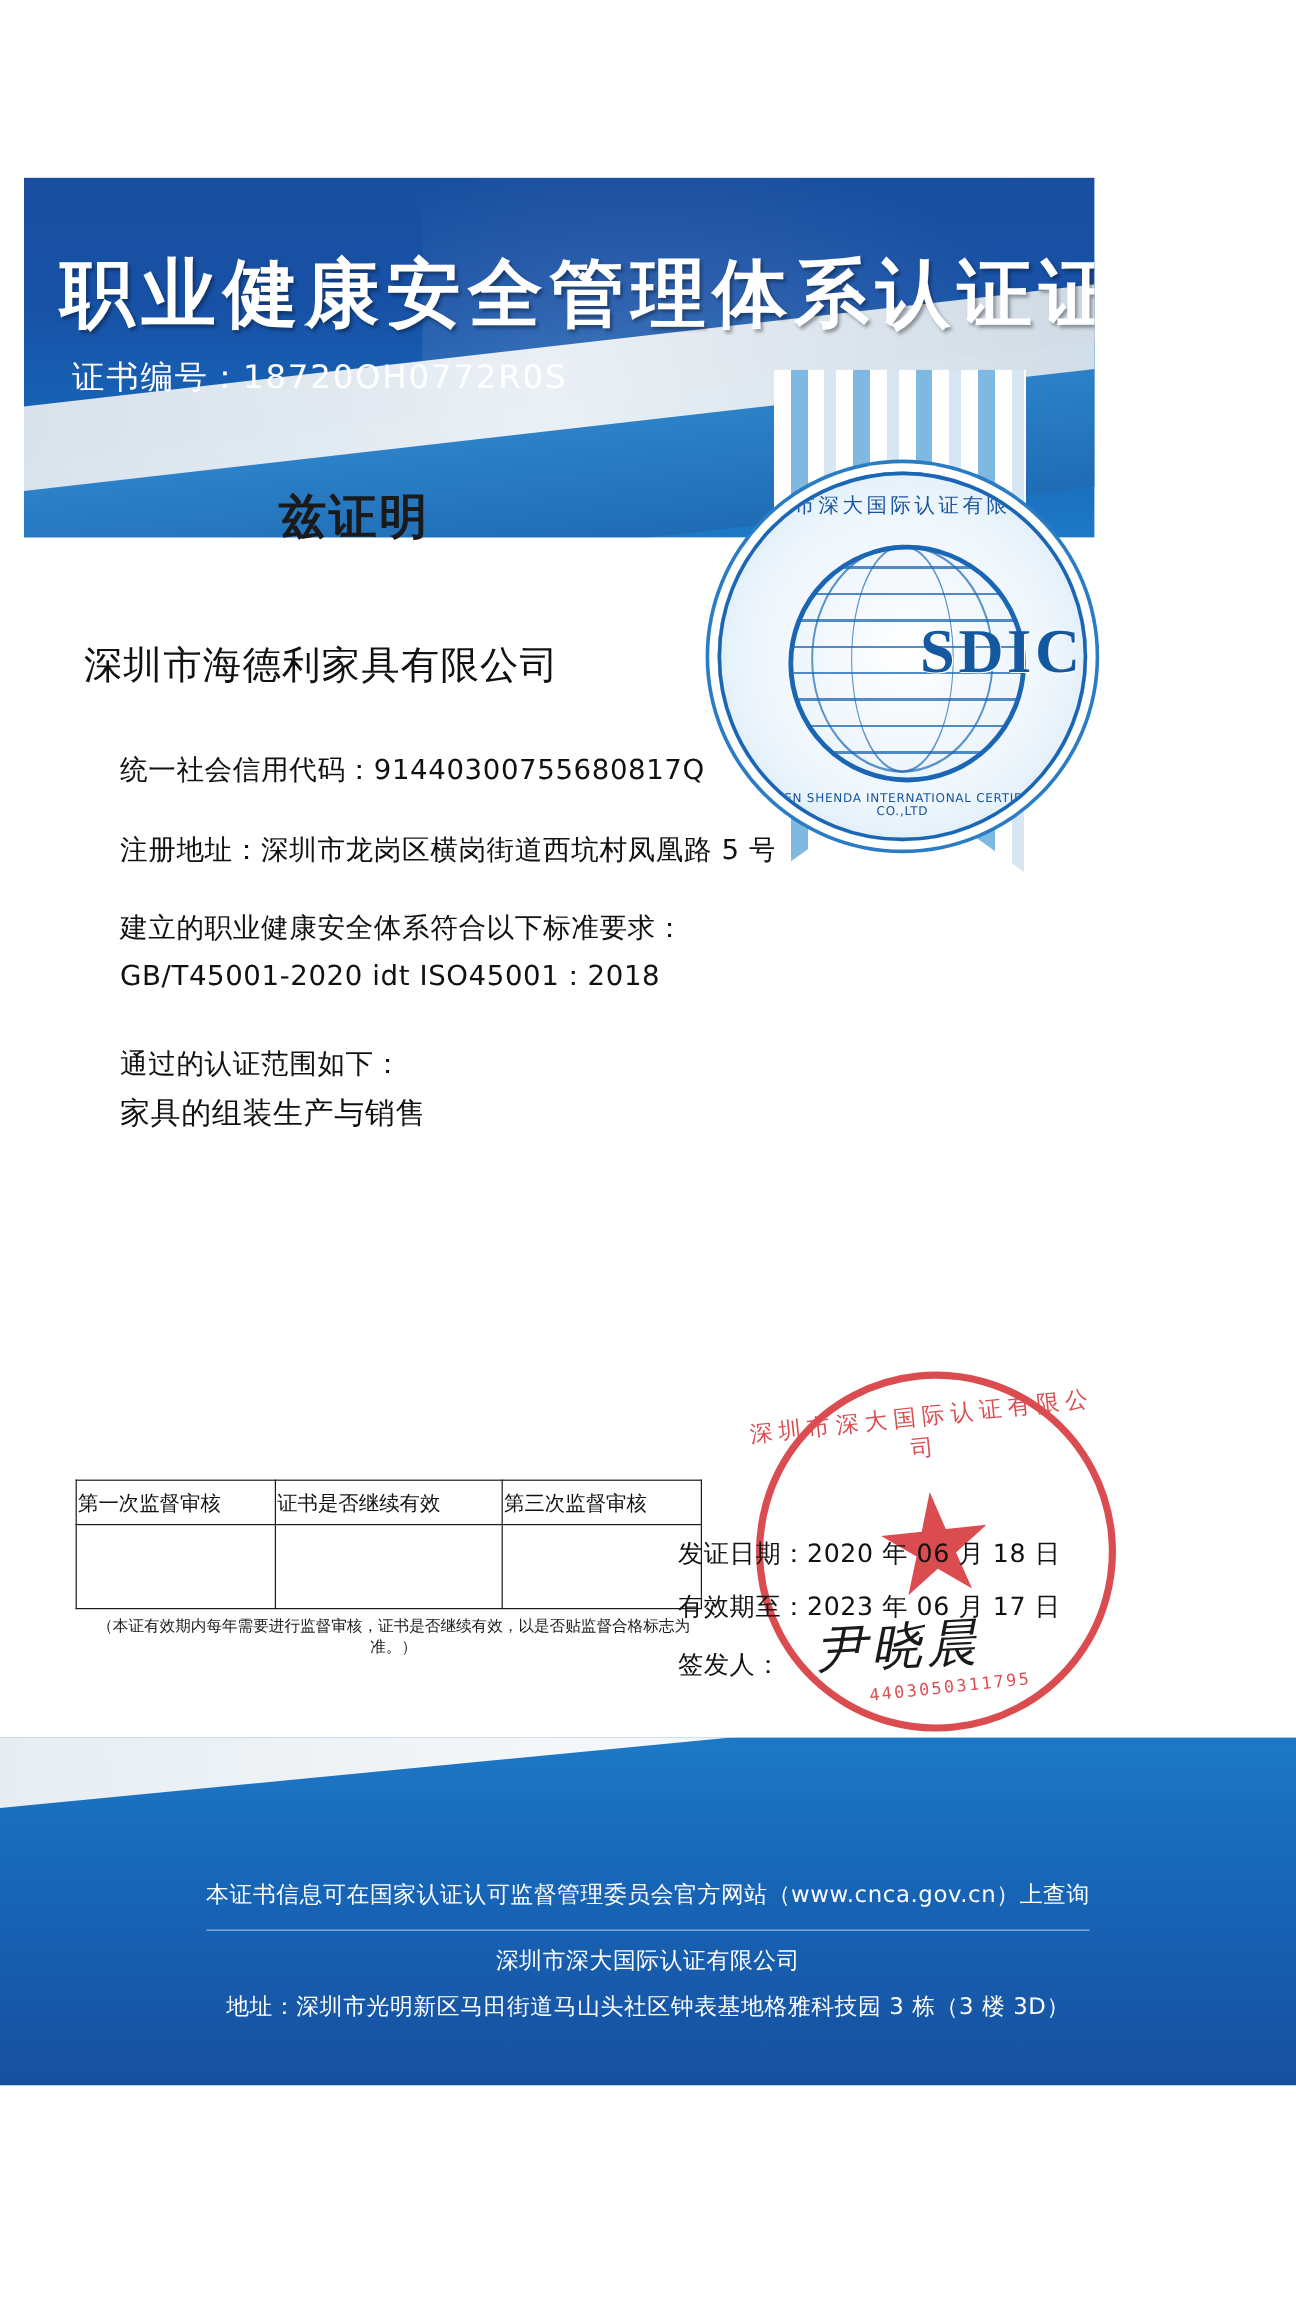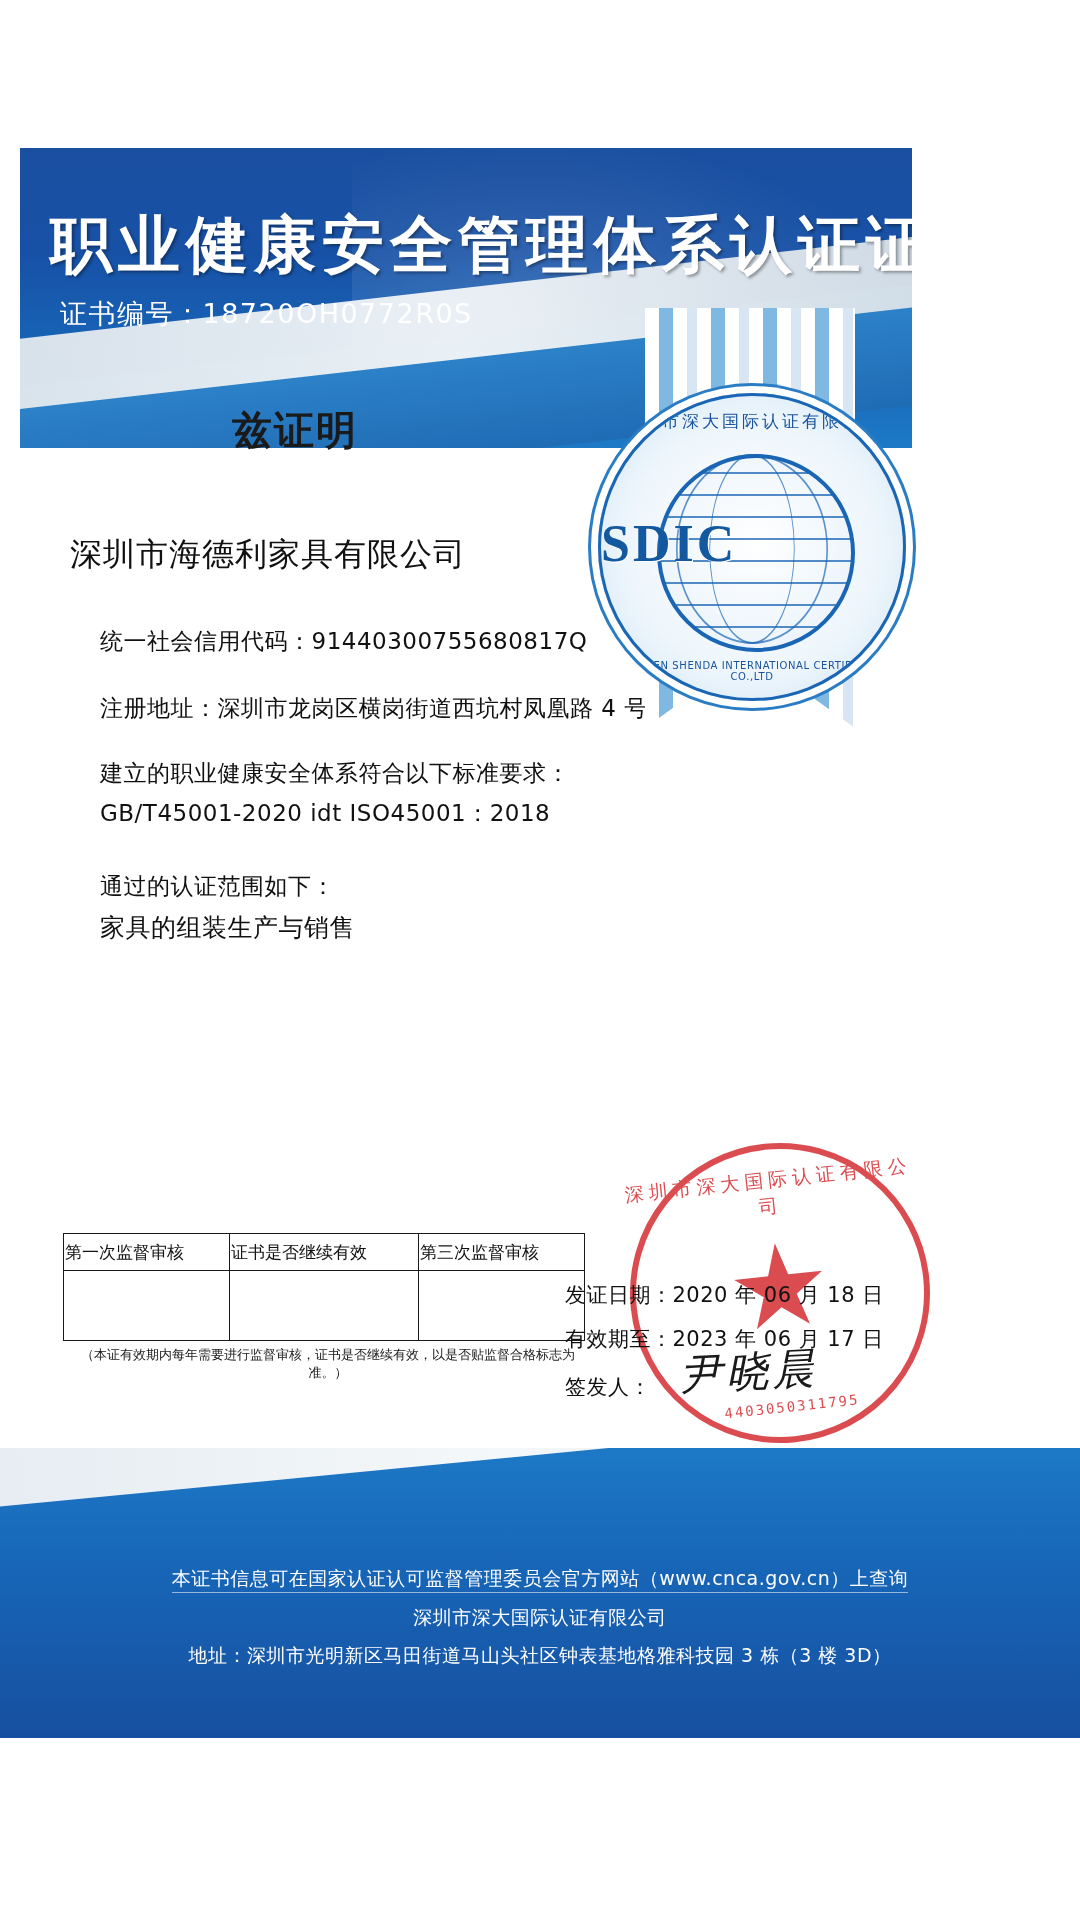--- a/index.html
+++ b/index.html
@@ -181,21 +181,21 @@
     box-sizing: border-box;
     transform: scaleX(.45);
   }
   .emblem .meridian2 {
     transform: scaleX(.8);
   }
   .emblem .sdic {
     position: absolute;
     left: 0; top: 118px;
     width: 302px;
-    text-align: left;
+    text-align: right;
     font-size: 52px;
     font-weight: bold;
     color: #14589f;
     letter-spacing: 3px;
     font-family: "Liberation Serif", serif;
     text-shadow: 1px 1px 0 #ffffff;
   }
 
   
   .audit-table {
@@ -313,42 +313,42 @@
   }
   .footer-lines {
     position: absolute;
     left: 0; top: 118px;
     width: 1080px;
     text-align: center;
     color: #ffffff;
     font-family: "DejaVu Sans", sans-serif;
   }
   .footer-lines div { margin-bottom: 12px; font-size: 19px; letter-spacing: .5px; }
-  .footer-lines .f-l1 { border-bottom: 1px solid rgba(255,255,255,.55); display: inline-block; padding-bottom: 0; }
+  .footer-lines .f-l1 { border-bottom: 1px solid rgba(255,255,255,.55); display: inline-block; padding-bottom: 16px; }
 </style>
 </head>
 <body>
 
 <div class="page">
   <div class="cert">
 
     <div class="banner">
       <div class="swoosh"></div>
       <div class="diag2"></div>
       <div class="diag1"></div>
       <div class="cert-title">职业健康安全管理体系认证证书</div>
       <div class="cert-no">证书编号：18720OH0772R0S</div>
     </div>
 
     <div class="body-area"></div>
 
     <div class="hereby">兹证明</div>
     <div class="company">深圳市海德利家具有限公司</div>
     <div class="field f-credit">统一社会信用代码：91440300755680817Q</div>
-    <div class="field f-addr">注册地址：深圳市龙岗区横岗街道西坑村凤凰路 4 号</div>
+    <div class="field f-addr">注册地址：深圳市龙岗区横岗街道西坑村凤凰路 5 号</div>
     <div class="field f-std1">建立的职业健康安全体系符合以下标准要求：</div>
     <div class="field f-std2">GB/T45001-2020 idt ISO45001：2018</div>
     <div class="field f-scope1">通过的认证范围如下：</div>
     <div class="field f-scope2">家具的组装生产与销售</div>
 
     <div class="ribbon">
       <div class="stripes"></div>
     </div>
     <div class="emblem">
       <div class="ring-text-top">深圳市深大国际认证有限公司</div>

